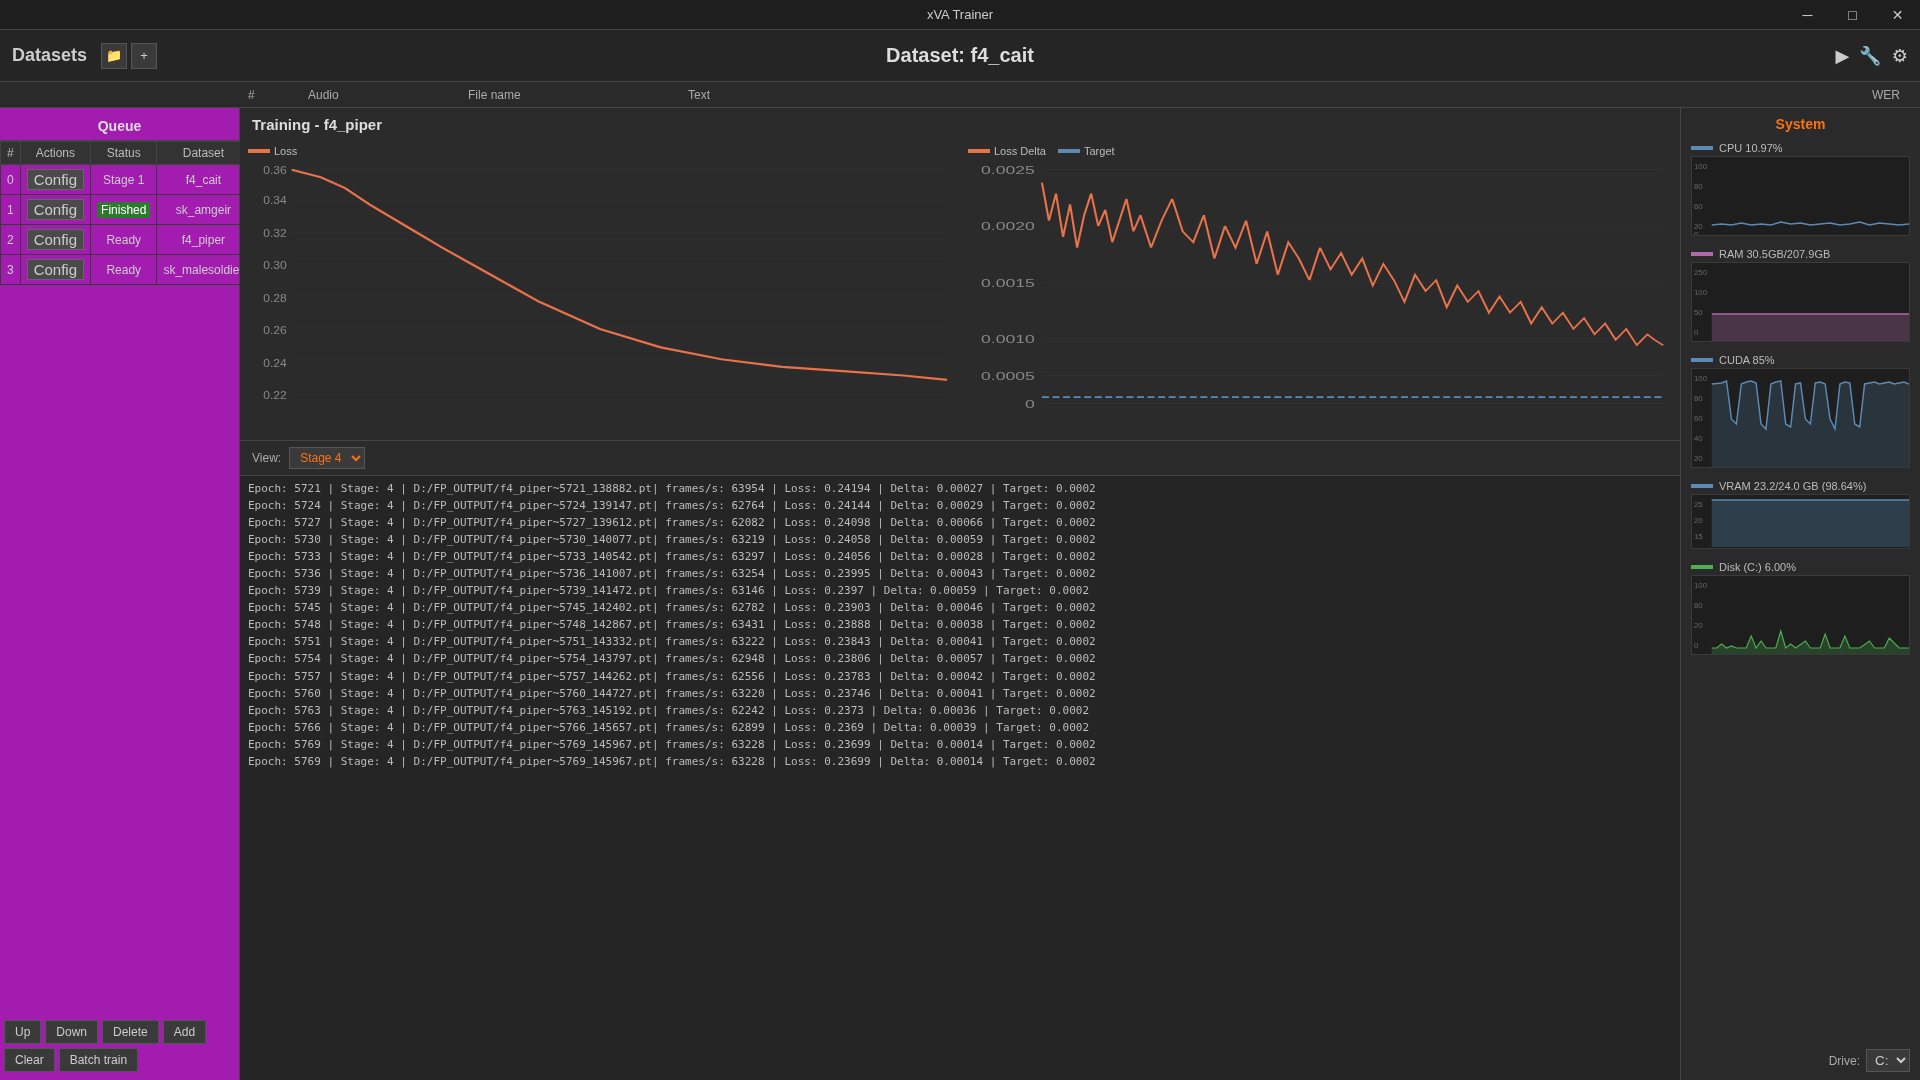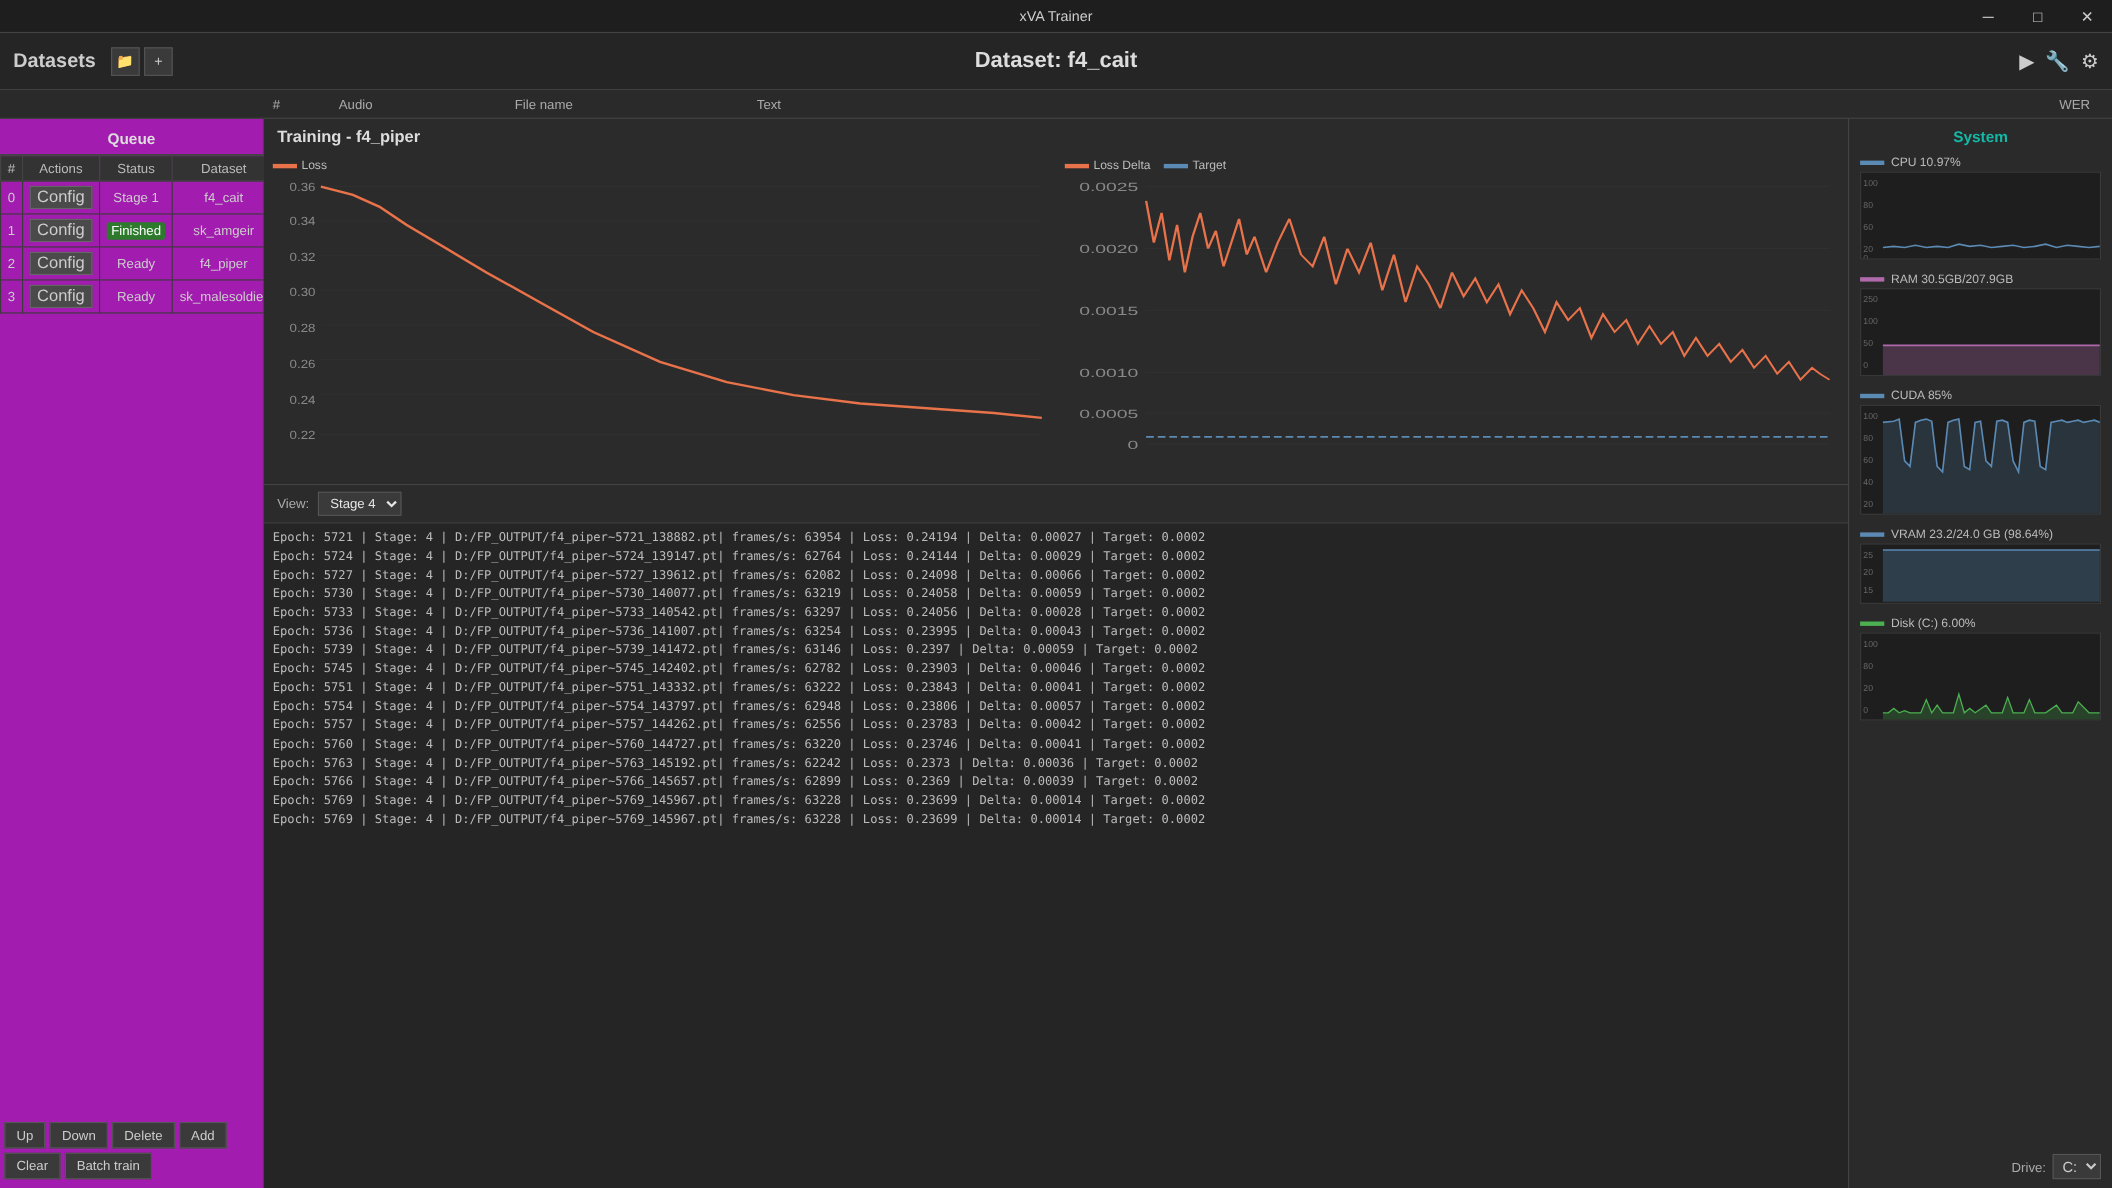--- a/index.html
+++ b/index.html
@@ -251,21 +251,21 @@
       padding: 6px 12px;
       display: flex;
       align-items: center;
       gap: 8px;
       border-bottom: 1px solid #444;
     }
     #view-selector label { color: #aaa; font-size: 12px; }
     #view-selector select {
       background: #3a3a3a;
       border: 1px solid #555;
-      color: #e5e5e5;
+      color: #f97316;
       padding: 2px 6px;
       font-size: 12px;
     }
 
     
     #log-area {
       flex: 1;
       overflow-y: auto;
       padding: 4px 8px;
       font-size: 11px;
@@ -302,21 +302,21 @@
       display: flex;
       flex-direction: column;
       padding: 8px 10px;
       gap: 6px;
       overflow-y: auto;
     }
     #right-panel .system-title {
       text-align: center;
       font-size: 14px;
       font-weight: bold;
-      color: #14b8a6;
+      color: #f97316;
       margin-bottom: 4px;
     }
 
     .sys-item { margin-bottom: 6px; }
     .sys-label {
       display: flex;
       align-items: center;
       gap: 6px;
       font-size: 11px;
       color: #bbb;
@@ -522,20 +522,21 @@
 
     <div id="log-area">
     <div>Epoch: 5721 | Stage: 4 | D:/FP_OUTPUT/f4_piper~5721_138882.pt| frames/s: 63954 | Loss: 0.24194 | Delta: 0.00027 | Target: 0.0002</div>
         <div>Epoch: 5724 | Stage: 4 | D:/FP_OUTPUT/f4_piper~5724_139147.pt| frames/s: 62764 | Loss: 0.24144 | Delta: 0.00029 | Target: 0.0002</div>
         <div>Epoch: 5727 | Stage: 4 | D:/FP_OUTPUT/f4_piper~5727_139612.pt| frames/s: 62082 | Loss: 0.24098 | Delta: 0.00066 | Target: 0.0002</div>
         <div>Epoch: 5730 | Stage: 4 | D:/FP_OUTPUT/f4_piper~5730_140077.pt| frames/s: 63219 | Loss: 0.24058 | Delta: 0.00059 | Target: 0.0002</div>
         <div>Epoch: 5733 | Stage: 4 | D:/FP_OUTPUT/f4_piper~5733_140542.pt| frames/s: 63297 | Loss: 0.24056 | Delta: 0.00028 | Target: 0.0002</div>
         <div>Epoch: 5736 | Stage: 4 | D:/FP_OUTPUT/f4_piper~5736_141007.pt| frames/s: 63254 | Loss: 0.23995 | Delta: 0.00043 | Target: 0.0002</div>
         <div>Epoch: 5739 | Stage: 4 | D:/FP_OUTPUT/f4_piper~5739_141472.pt| frames/s: 63146 | Loss: 0.2397 | Delta: 0.00059 | Target: 0.0002</div>
         <div>Epoch: 5745 | Stage: 4 | D:/FP_OUTPUT/f4_piper~5745_142402.pt| frames/s: 62782 | Loss: 0.23903 | Delta: 0.00046 | Target: 0.0002</div>
+        <div>Epoch: 5748 | Stage: 4 | D:/FP_OUTPUT/f4_piper~5748_142867.pt| frames/s: 63431 | Loss: 0.23888 | Delta: 0.00038 | Target: 0.0002</div>
         <div>Epoch: 5751 | Stage: 4 | D:/FP_OUTPUT/f4_piper~5751_143332.pt| frames/s: 63222 | Loss: 0.23843 | Delta: 0.00041 | Target: 0.0002</div>
         <div>Epoch: 5754 | Stage: 4 | D:/FP_OUTPUT/f4_piper~5754_143797.pt| frames/s: 62948 | Loss: 0.23806 | Delta: 0.00057 | Target: 0.0002</div>
         <div>Epoch: 5757 | Stage: 4 | D:/FP_OUTPUT/f4_piper~5757_144262.pt| frames/s: 62556 | Loss: 0.23783 | Delta: 0.00042 | Target: 0.0002</div>
         <div>Epoch: 5760 | Stage: 4 | D:/FP_OUTPUT/f4_piper~5760_144727.pt| frames/s: 63220 | Loss: 0.23746 | Delta: 0.00041 | Target: 0.0002</div>
         <div>Epoch: 5763 | Stage: 4 | D:/FP_OUTPUT/f4_piper~5763_145192.pt| frames/s: 62242 | Loss: 0.2373 | Delta: 0.00036 | Target: 0.0002</div>
         <div>Epoch: 5766 | Stage: 4 | D:/FP_OUTPUT/f4_piper~5766_145657.pt| frames/s: 62899 | Loss: 0.2369 | Delta: 0.00039 | Target: 0.0002</div>
         <div>Epoch: 5769 | Stage: 4 | D:/FP_OUTPUT/f4_piper~5769_145967.pt| frames/s: 63228 | Loss: 0.23699 | Delta: 0.00014 | Target: 0.0002</div>
         <div>Epoch: 5769 | Stage: 4 | D:/FP_OUTPUT/f4_piper~5769_145967.pt| frames/s: 63228 | Loss: 0.23699 | Delta: 0.00014 | Target: 0.0002</div>
       </div>
 

